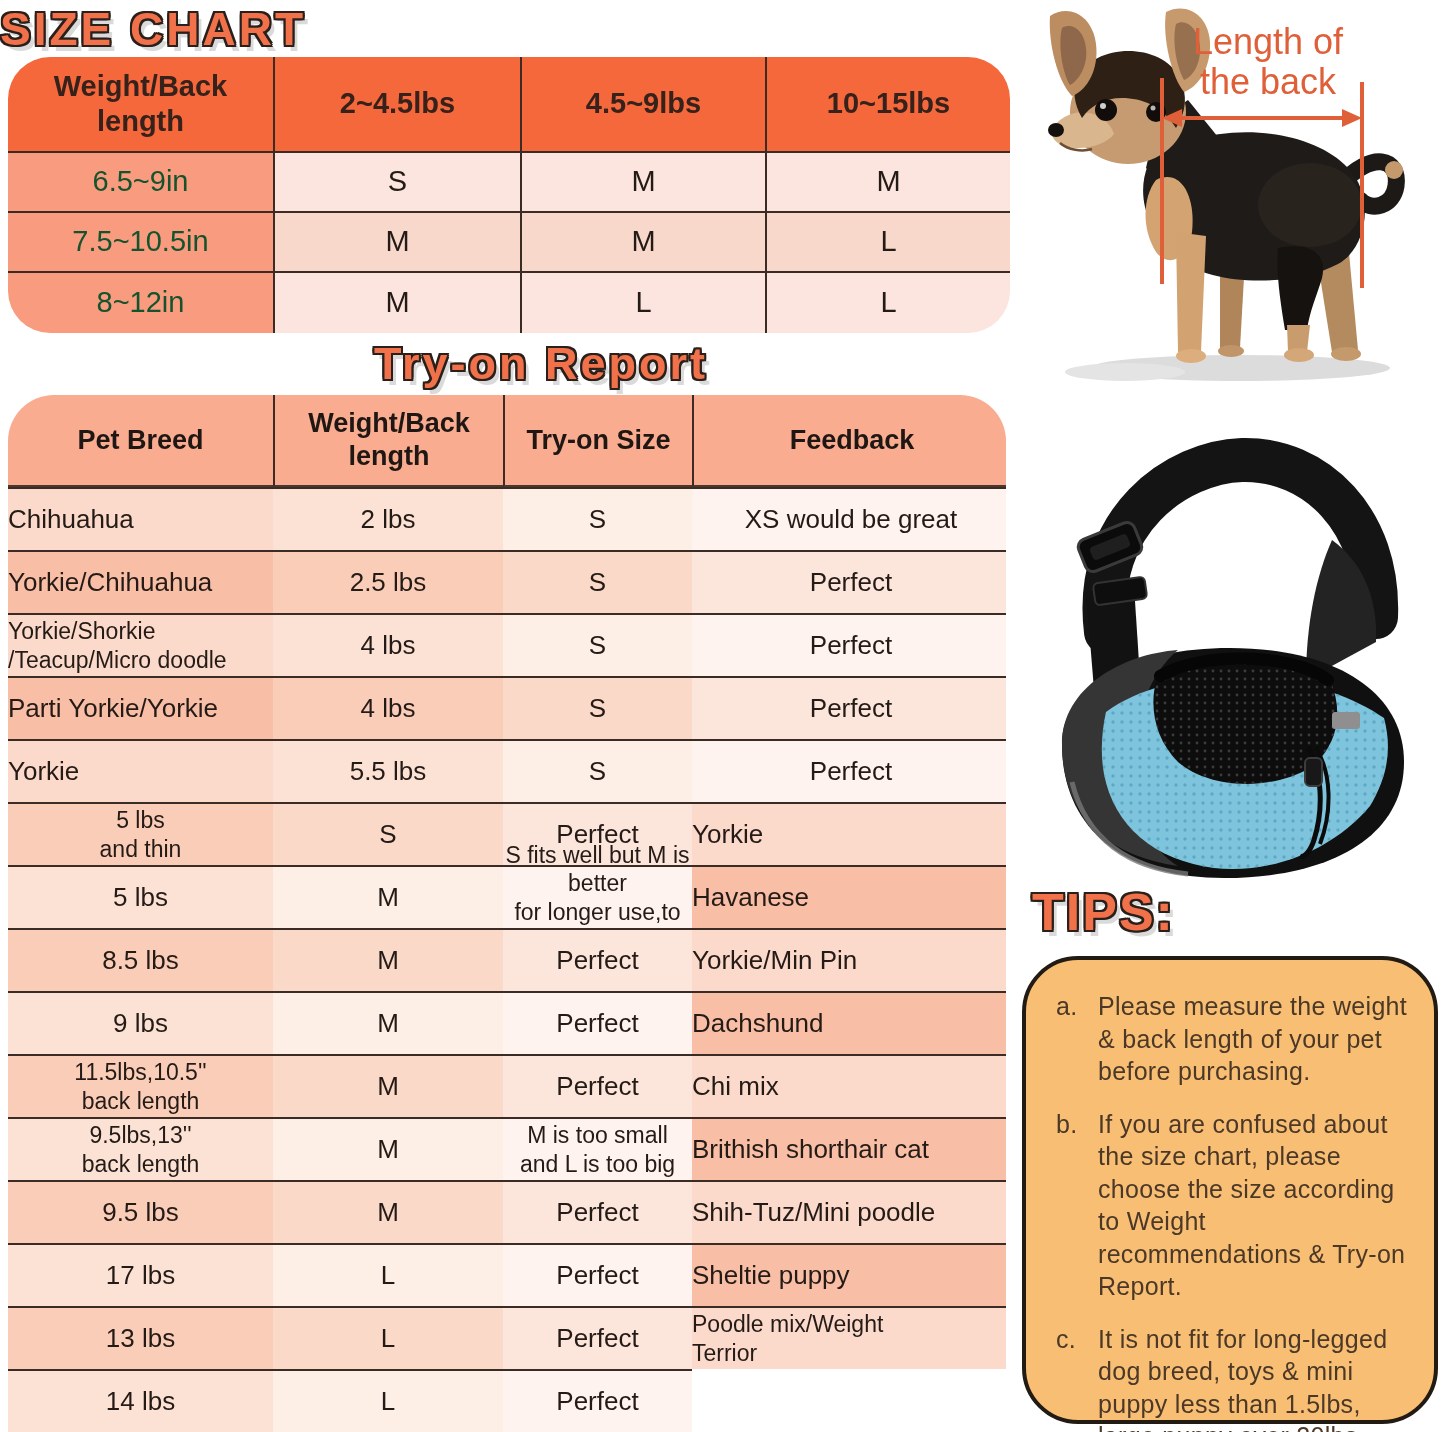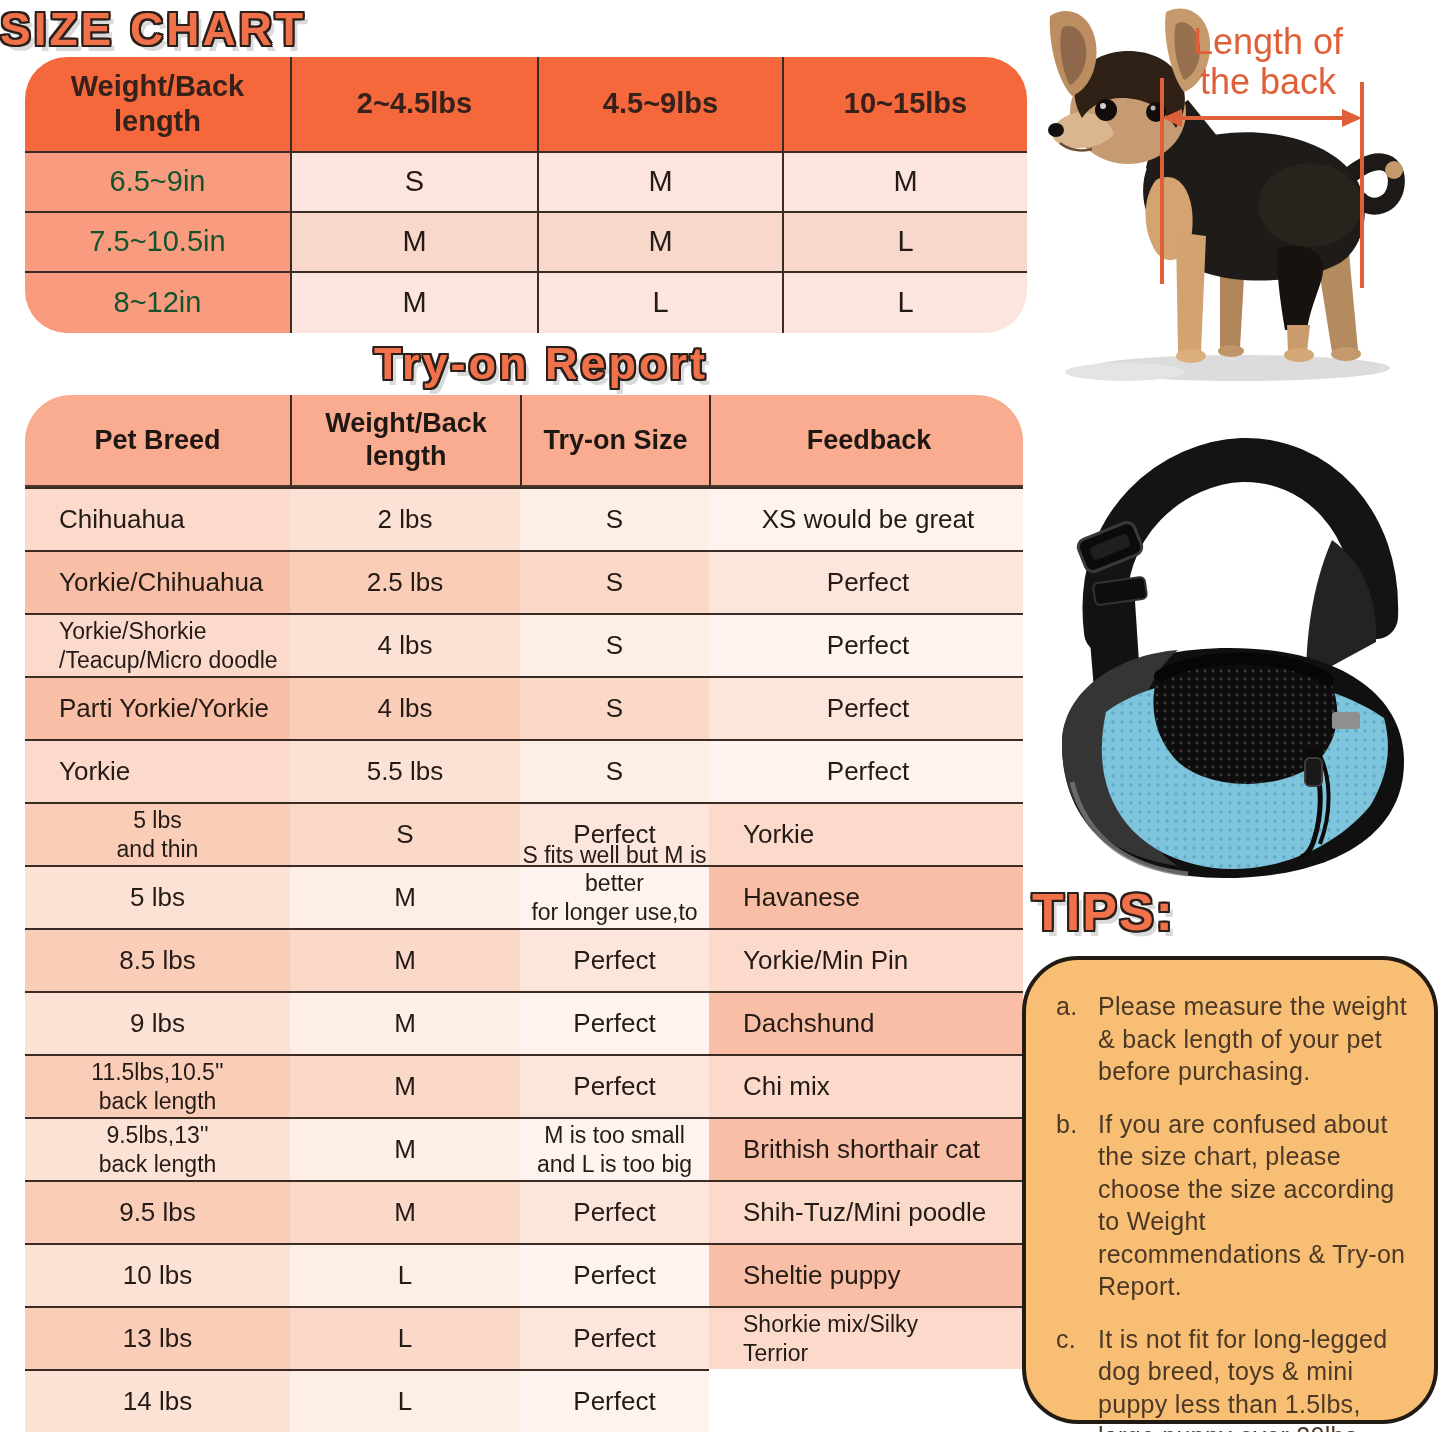--- a/index.html
+++ b/index.html
@@ -12,24 +12,24 @@
     text-shadow:
       -2px -2px 0 #2a201b, 2px -2px 0 #2a201b, -2px 2px 0 #2a201b, 2px 2px 0 #2a201b,
       -2px 0 0 #2a201b, 2px 0 0 #2a201b, 0 -2px 0 #2a201b, 0 2px 0 #2a201b,
       5px 6px 0 rgba(150,150,150,.35);
   }
   #size-title{left:0;top:2px;width:1010px;text-align:left;font-size:46px;}
   #tryon-title{left:0;top:338px;width:1010px;text-align:center;font-size:45px;padding-left:36px;}
   #tips-title{left:1032px;top:882px;font-size:52px;letter-spacing:2px;}
 
   
-  .grid{display:grid;position:absolute;overflow:hidden;margin-left:17px;}
+  .grid{display:grid;position:absolute;overflow:hidden;}
   .cell{display:flex;align-items:center;justify-content:center;text-align:center;
         white-space:pre-line;box-sizing:border-box;line-height:1.22;}
-  .cell.left{justify-content:flex-start;text-align:left;padding-left:34px;}
+  .cell.left{justify-content:flex-start;text-align:left;}
   .hline{border-top:2px solid #3A2B24;}
   .vline{border-left:2px solid #3A2B24;}
 
   
   #size-chart{left:8px;top:57px;width:1002px;height:276px;border-radius:42px;
     grid-template-columns:265px 247px 245px 245px;
     grid-template-rows:94px 60px 60px 62px;}
   .sc-h{background:#F4683C;font-weight:700;font-size:29px;color:#36211b;}
   .sc-label{background:#F89B7E;font-size:29px;color:#14532d;}
   .sc-data{background:#FBE5DE;font-size:29px;color:#241a16;}
@@ -141,28 +141,28 @@
       <div class="cell tr-cell c1 light hline small">9.5lbs,13''
 back length</div>
       <div class="cell tr-cell c2 light hline">M</div>
       <div class="cell tr-cell c3 light hline small">M is too small
 and L is too big</div>
       <div class="cell tr-cell c0 dark hline left">Brithish shorthair cat</div>
       <div class="cell tr-cell c1 dark hline">9.5 lbs</div>
       <div class="cell tr-cell c2 dark hline">M</div>
       <div class="cell tr-cell c3 dark hline">Perfect</div>
       <div class="cell tr-cell c0 light hline left">Shih-Tuz/Mini poodle</div>
-      <div class="cell tr-cell c1 light hline">10 lbs</div>
+      <div class="cell tr-cell c1 light hline">17 lbs</div>
       <div class="cell tr-cell c2 light hline">L</div>
       <div class="cell tr-cell c3 light hline">Perfect</div>
       <div class="cell tr-cell c0 dark hline left">Sheltie puppy</div>
       <div class="cell tr-cell c1 dark hline">13 lbs</div>
       <div class="cell tr-cell c2 dark hline">L</div>
       <div class="cell tr-cell c3 dark hline">Perfect</div>
-      <div class="cell tr-cell c0 light hline left small">Shorkie mix/Silky
+      <div class="cell tr-cell c0 light hline left small">Poodle mix/Weight
  Terrior</div>
       <div class="cell tr-cell c1 light hline">14 lbs</div>
       <div class="cell tr-cell c2 light hline">L</div>
       <div class="cell tr-cell c3 light hline">Perfect</div>
     </div>
 
   <svg id="dog-art" viewBox="0 0 435 400">
     <g>
       <ellipse cx="230" cy="368" rx="150" ry="13" fill="#dcdcdc"></ellipse>
       <ellipse cx="115" cy="372" rx="60" ry="9" fill="#e4e4e4"></ellipse>

